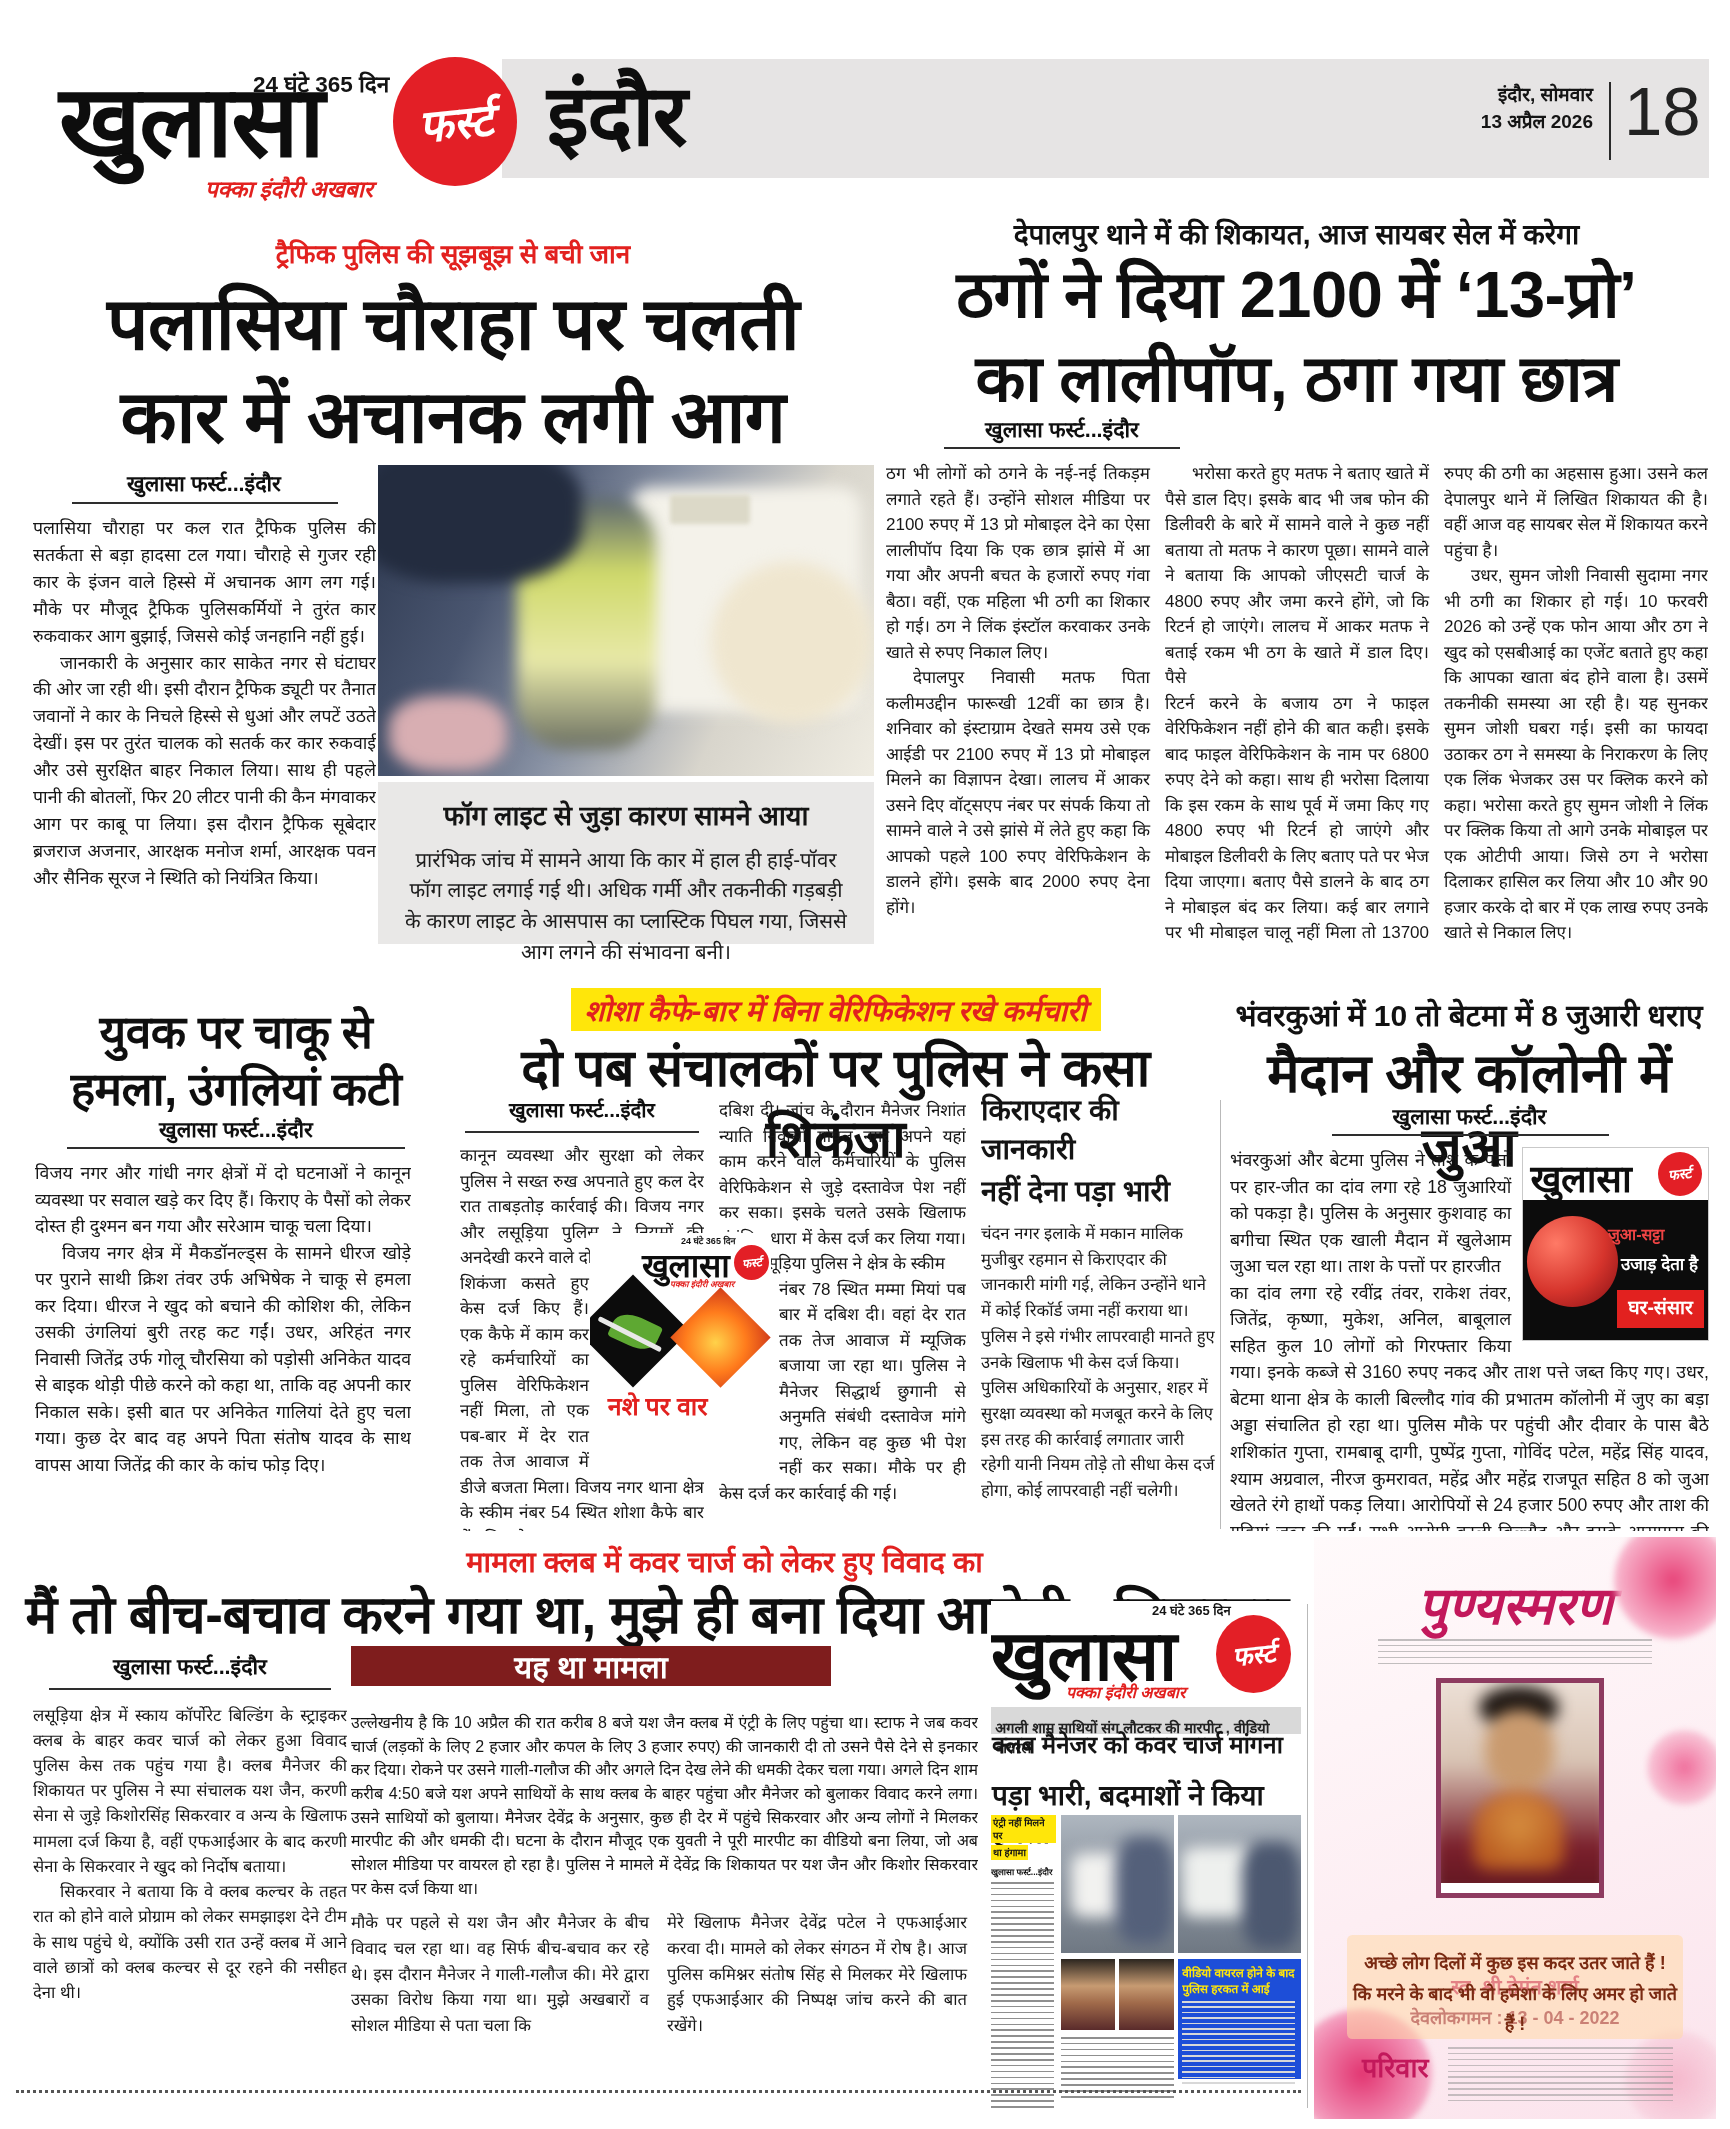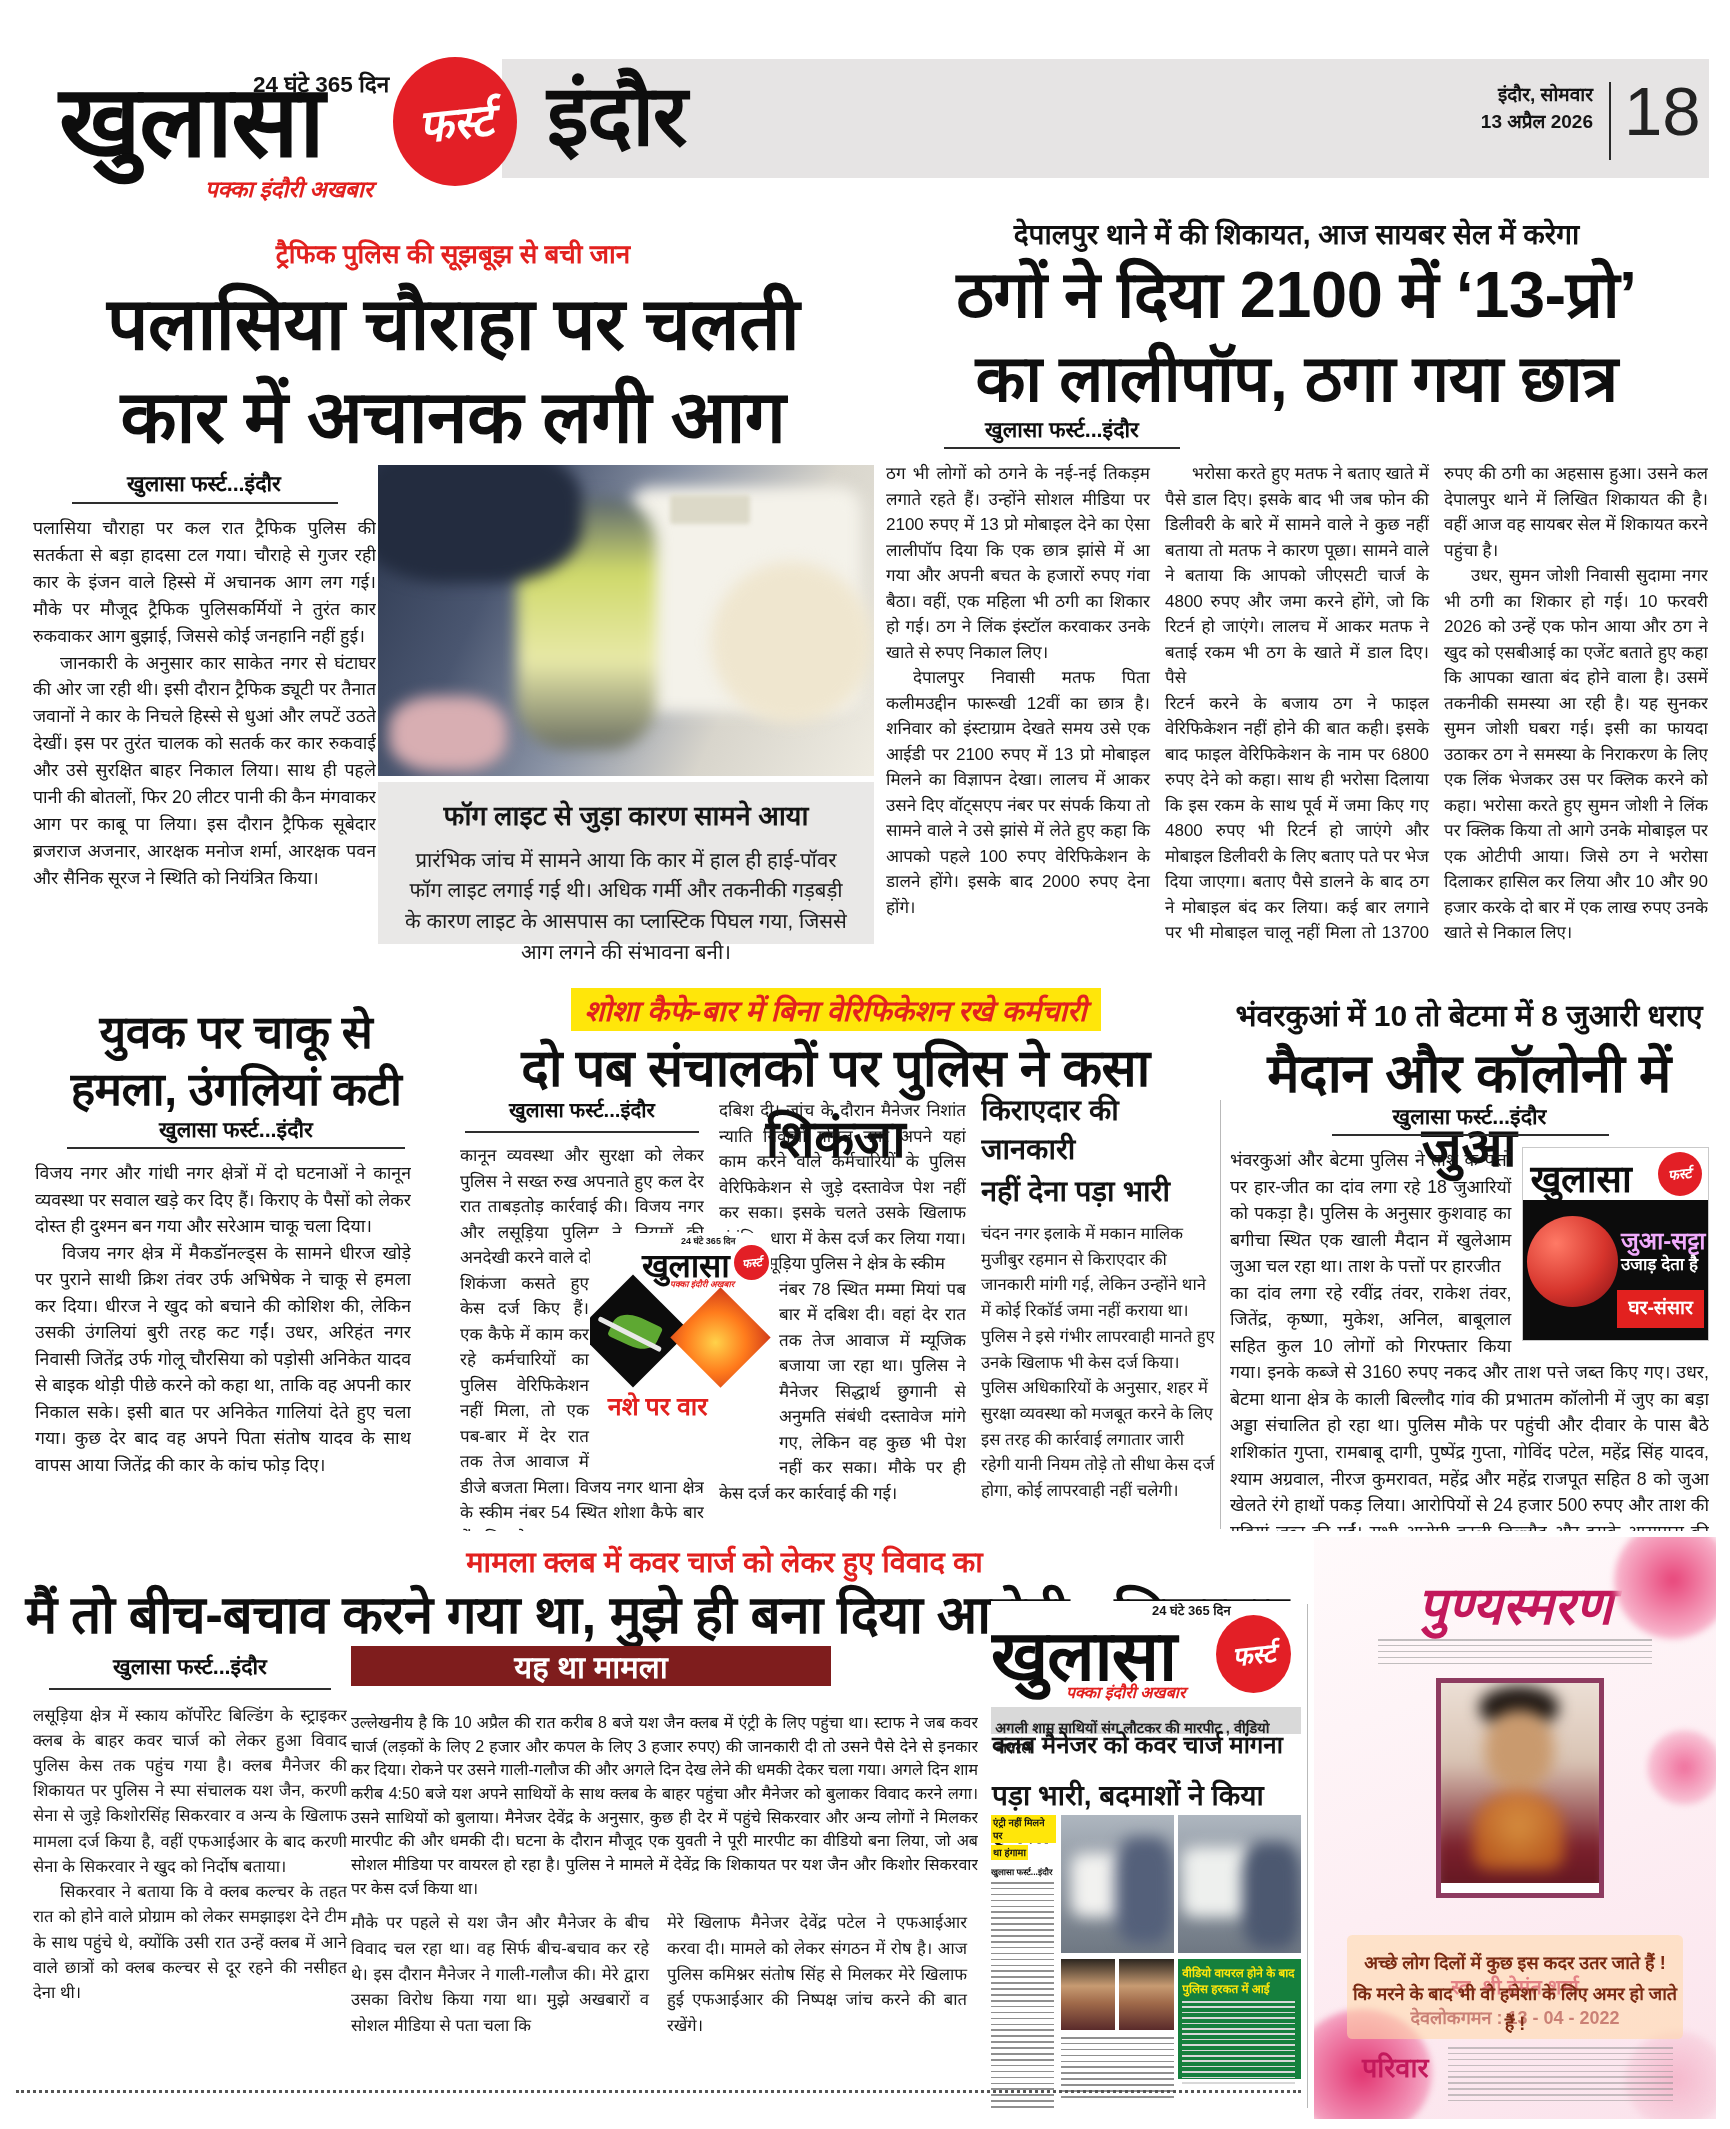--- a/index.html
+++ b/index.html
@@ -177,21 +177,21 @@
   <div class="abs bodytxt" style="left:1230px;top:1147px;width:479px;height:384px;font-size:17.7px;line-height:1.5;overflow:hidden;">
     <div class="gamble-ad">
       <div class="abs" style="left:0;top:0;width:185px;height:52px;background:#fff;">
         <span class="m-title" style="position:absolute;left:7.5px;top:3.2px;font-size:38px;letter-spacing:-0.5px;">खुलासा</span>
         <span class="m-circle" style="position:absolute;left:135px;top:4.3px;width:44px;height:44px;">
           <span style="font-size:14px;">फर्स्ट</span>
         </span>
       </div>
       <div class="abs" style="left:0;top:52px;width:185px;height:141px;background:#0c0c0c;">
         <div class="ball" style="left:4.3px;top:16px;width:91px;height:91px;"></div>
-        <div class="abs bold" style="left:98px;top:22.5px;width:86px;color:#f0abfc;font-size:24px;">जुआ-सट्टा</div>
+        <div class="abs bold" style="left:85px;top:22.5px;width:86px;color:#ef4444;font-size:16px;">जुआ-सट्टा</div>
         <div class="abs bold" style="left:98px;top:52px;width:86px;color:#fff;font-size:17px;">उजाड़ देता है</div>
         <div class="abs bold" style="left:94px;top:90px;width:87px;background:#e2211f;color:#fff;font-size:19.3px;text-align:center;padding:4.3px 0;">घर-संसार</div>
       </div>
     </div>
     <p class="noind">भंवरकुआं और बेटमा पुलिस ने ताश के पत्तों पर हार-जीत का दांव लगा रहे 18 जुआरियों को पकड़ा है। पुलिस के अनुसार कुशवाह का बगीचा स्थित एक खाली मैदान में खुलेआम जुआ चल रहा था। ताश के पत्तों पर हारजीत</p>
     <p class="noind">का दांव लगा रहे रवींद्र तंवर, राकेश तंवर, जितेंद्र, कृष्णा, मुकेश, अनिल, बाबूलाल सहित कुल 10 लोगों को गिरफ्तार किया गया। इनके कब्जे से 3160 रुपए नकद और ताश पत्ते जब्त किए गए। उधर, बेटमा थाना क्षेत्र के काली बिल्लौद गांव की प्रभातम कॉलोनी में जुए का बड़ा अड्डा संचालित हो रहा था। पुलिस मौके पर पहुंची और दीवार के पास बैठे शशिकांत गुप्ता, रामबाबू दागी, पुष्पेंद्र गुप्ता, गोविंद पटेल, महेंद्र सिंह यादव, श्याम अग्रवाल, नीरज कुमरावत, महेंद्र और महेंद्र राजपूत सहित 8 को जुआ खेलते रंगे हाथों पकड़ लिया। आरोपियों से 24 हजार 500 रुपए और ताश की गड्डियां जब्त की गईं। सभी आरोपी काली बिल्लौद और इसके आसपास की कॉलोनियों के रहने वाले हैं।</p>
   </div>
 
   <div class="abs ctr kicker-red" style="left:161px;top:1541px;width:1127px;font-size:29px;">मामला क्लब में कवर चार्ज को लेकर हुए विवाद का</div>
   <div class="abs ctr headline" style="left:16px;top:1576px;width:1282px;font-size:53px;">मैं तो बीच-बचाव करने गया था, मुझे ही बना दिया आरोपी : सिकरवार</div>
@@ -243,21 +243,21 @@
       <div class="blob" style="left:54px;top:21.5px;width:59px;height:107px;background:#54607a;border-radius:30%;"></div>
     </div>
     <div class="photo ph-street" style="left:187px;top:214px;width:123px;height:138px;">
       <div class="blob" style="left:4.3px;top:32px;width:75px;height:70px;background:#eef0ee;border-radius:13px;"></div>
       <div class="blob" style="left:64px;top:27px;width:59px;height:107px;background:#4c5870;border-radius:30%;"></div>
     </div>
 
     <div class="photo portrait" style="left:70px;top:358px;width:54px;height:71px;"></div>
     <div class="photo portrait" style="left:128px;top:358px;width:55px;height:71px;"></div>
 
-    <div class="abs" style="left:187px;top:358px;width:123px;height:120px;background:#15803d;padding:0;">
+    <div class="abs" style="left:187px;top:358px;width:123px;height:120px;background:#1d4ed8;padding:0;">
       <div style="color:#ffe60a;font-weight:800;font-size:11.8px;margin:5.4px 4.3px 4.3px 4.3px;">वीडियो वायरल होने के बाद पुलिस हरकत में आई</div>
       <div class="micro-lt" style="margin:0 4.3px;width:113px;height:86px;"></div>
     </div>
 
     <div class="micro" style="position:absolute;left:70px;top:436px;width:113px;height:64px;"></div>
   </div>
 
   <div class="abs vrule" style="left:1307px;top:1604px;height:504px;"></div>
 
   <div class="abs mem" style="left:1314px;top:1537px;width:402px;height:582px;overflow:hidden;">

